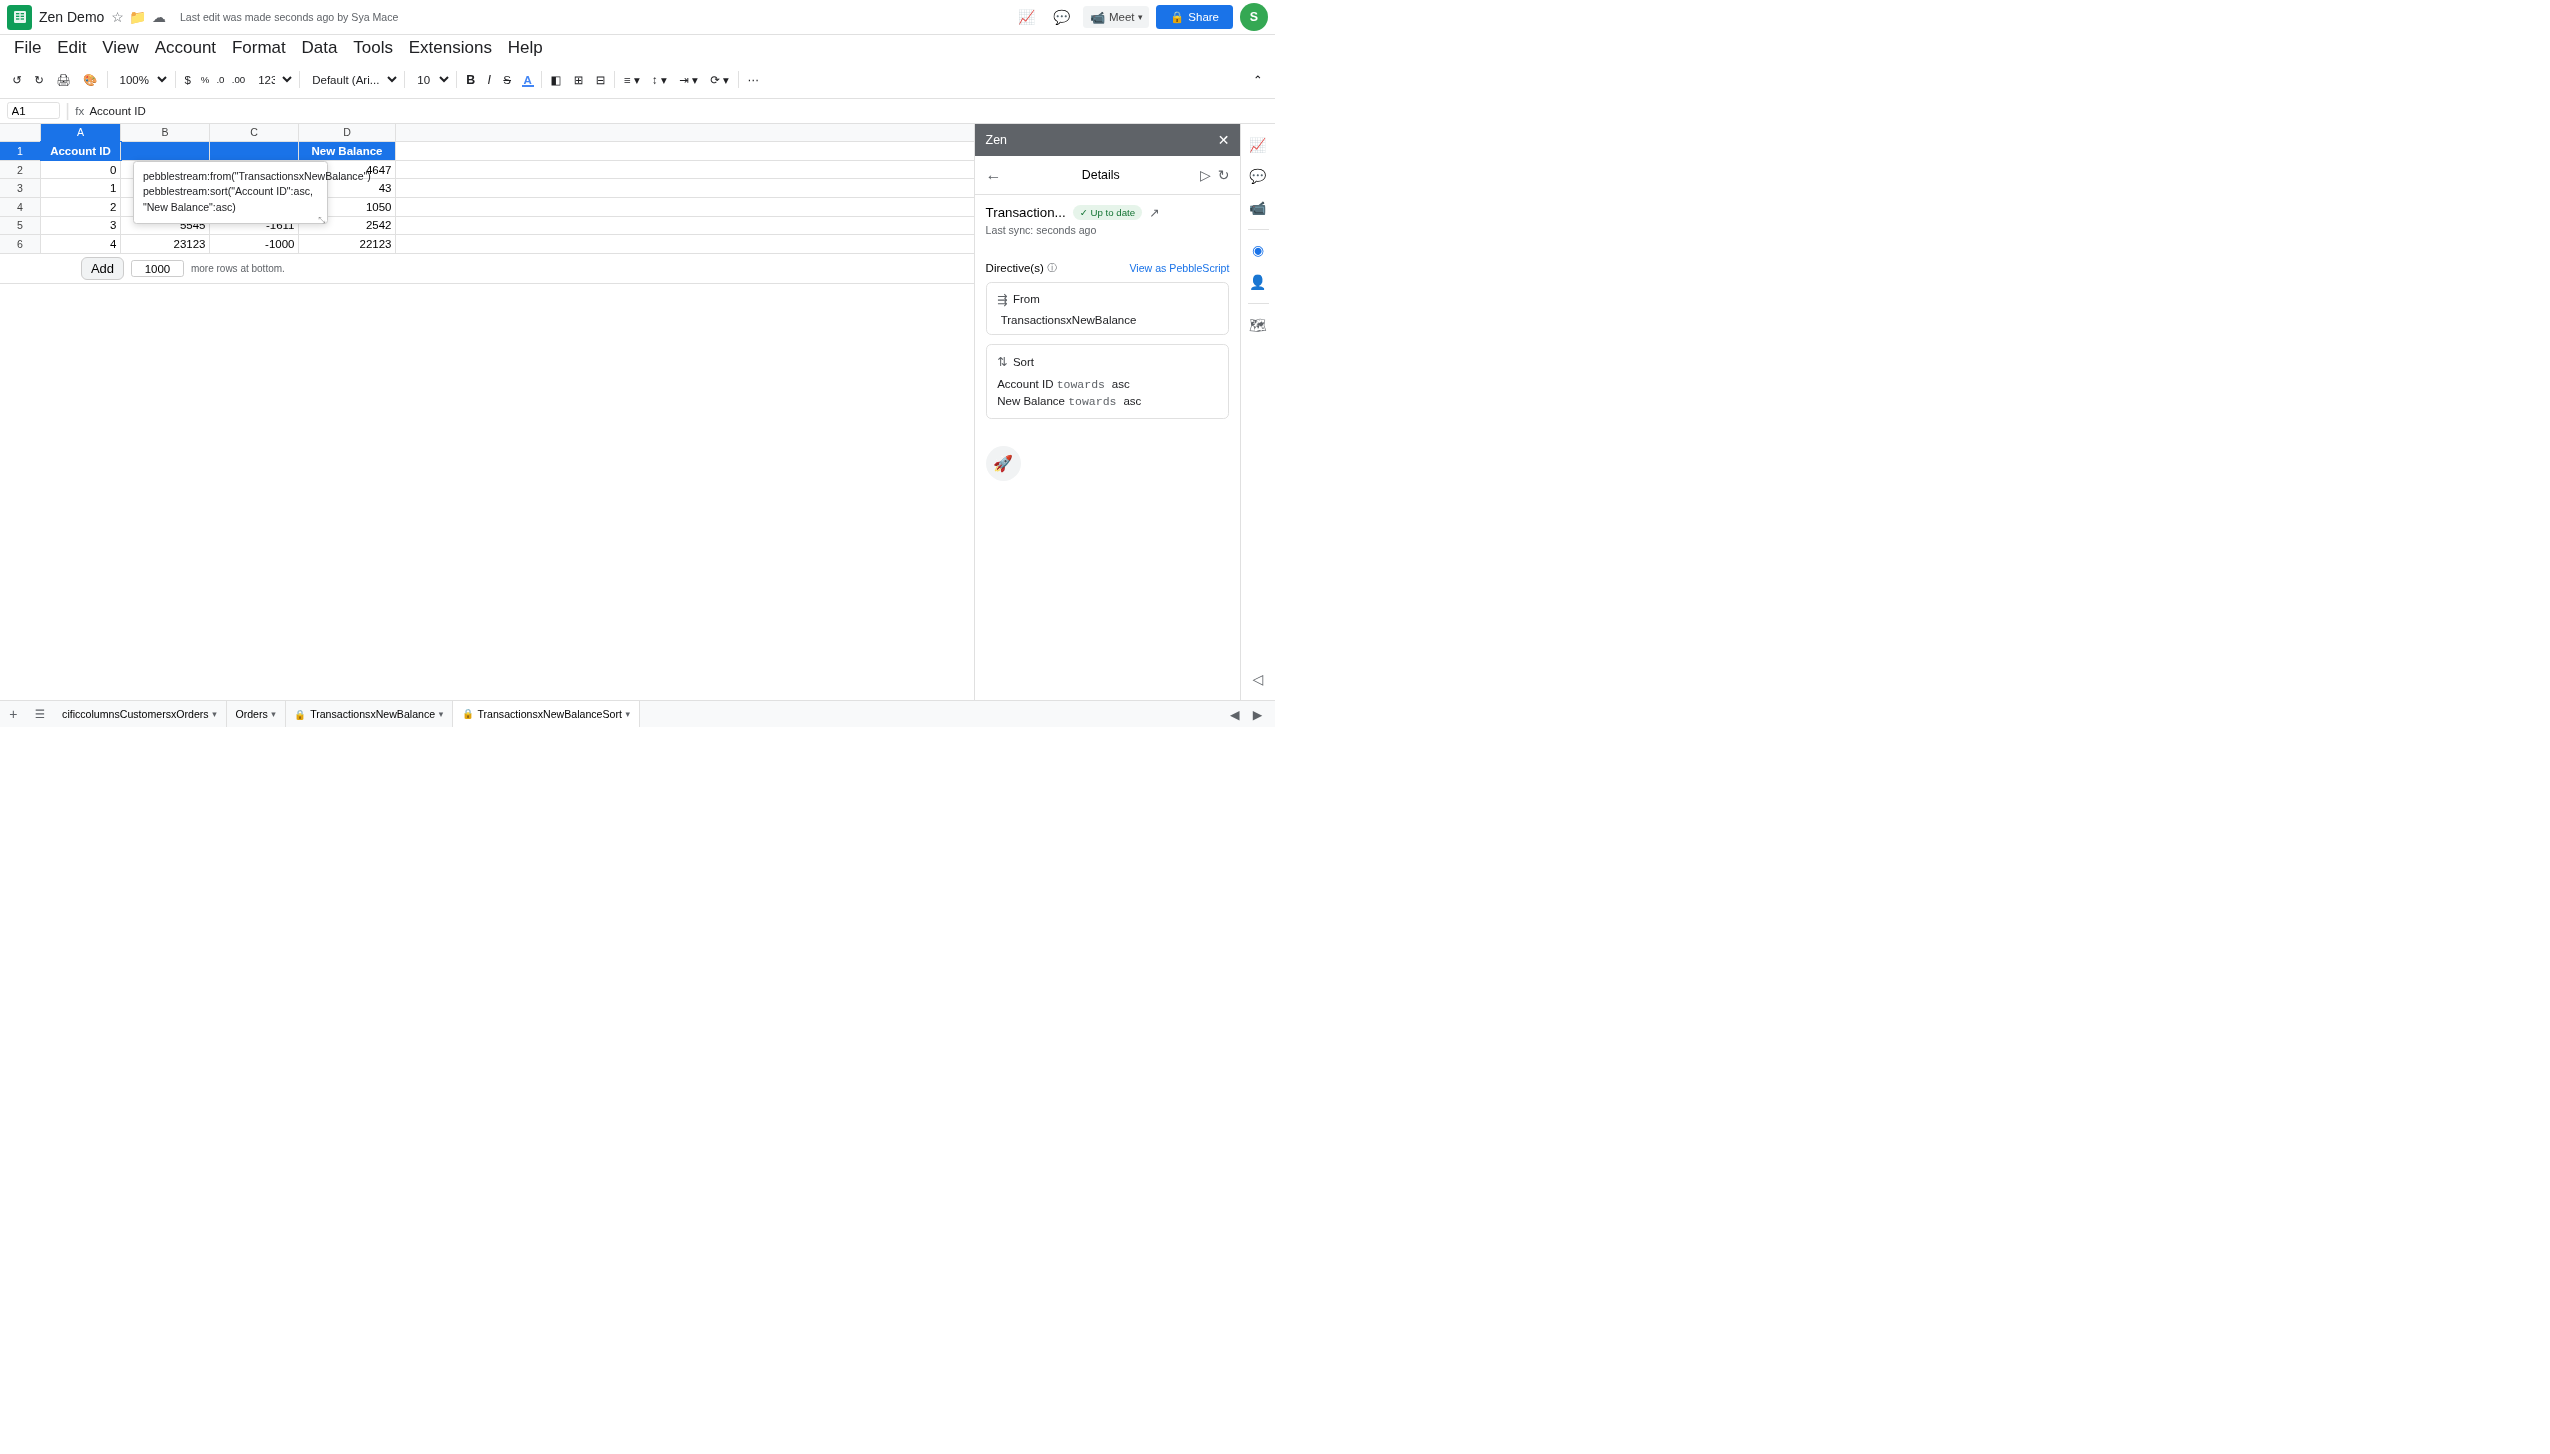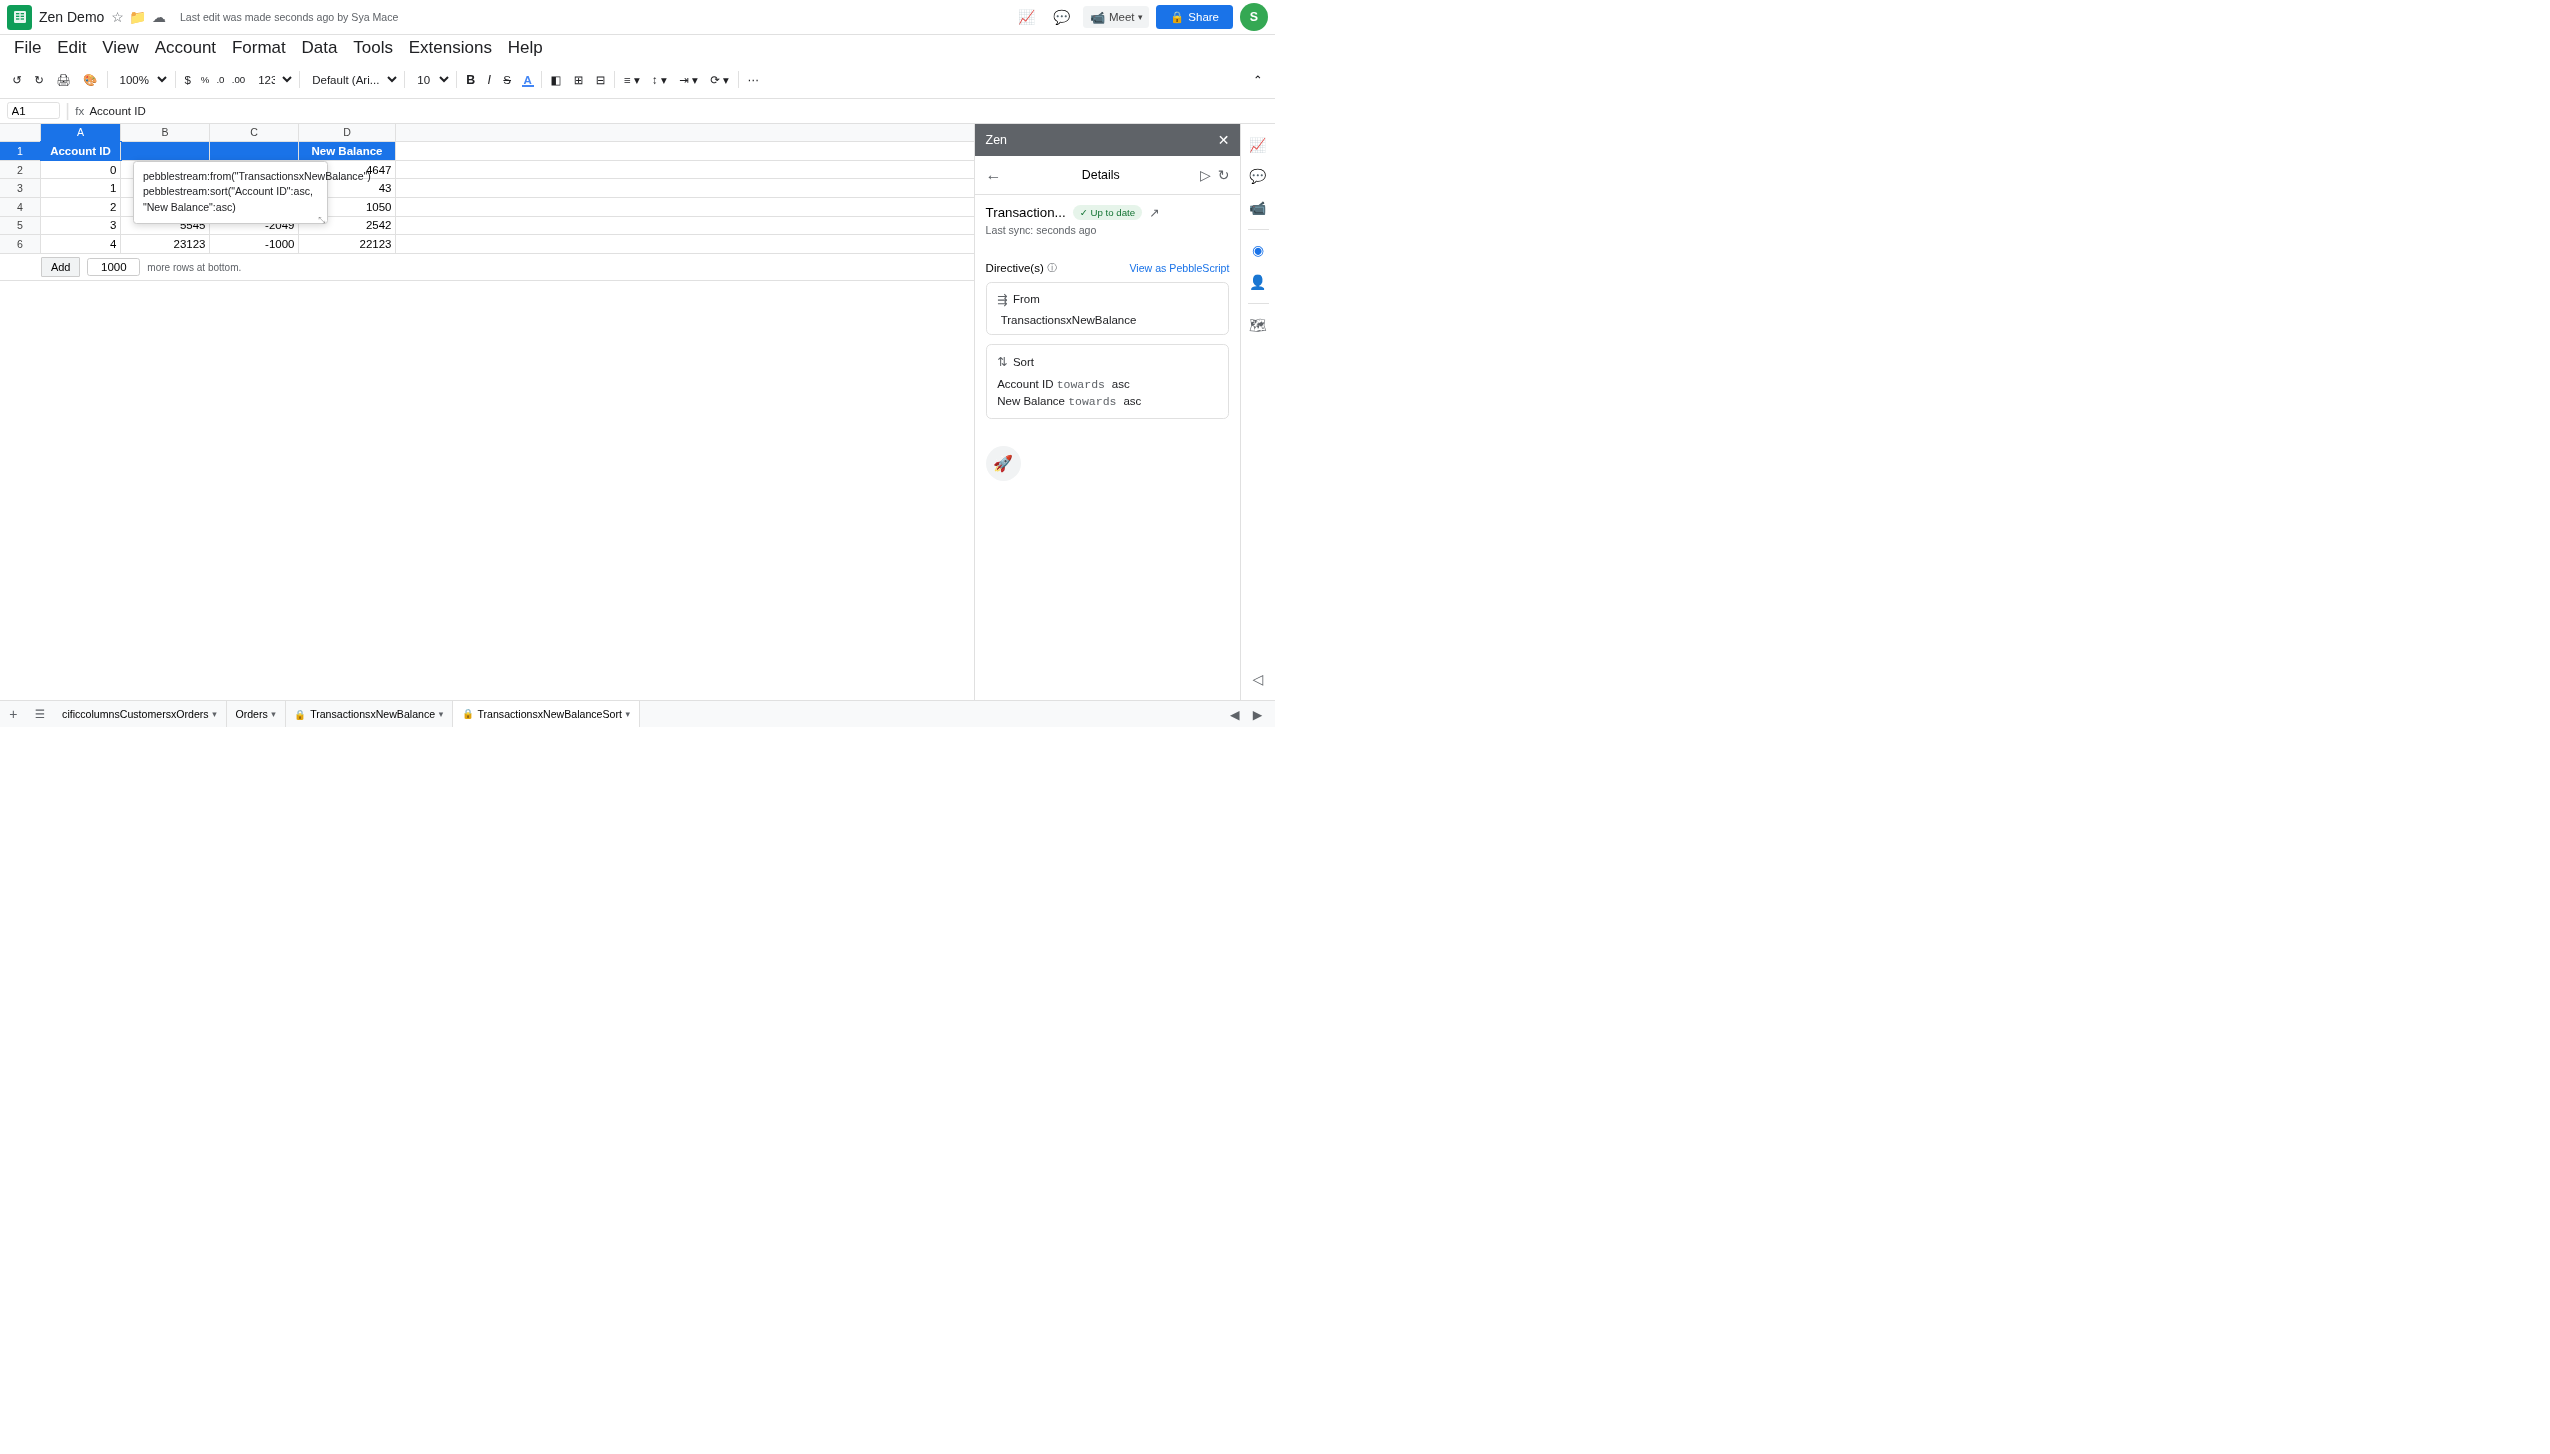--- a/index.html
+++ b/index.html
@@ -59,21 +59,21 @@
     .cell-b { width: 89px; min-width: 89px; }
     .cell-c { width: 89px; min-width: 89px; }
     .cell-d { width: 97px; min-width: 97px; }
 
     
     .formula-tooltip { position: absolute; top: 37px; left: 133px; background: white; border: 0.9px solid #ccc; border-radius: 3.5px; padding: 7px 8.9px; font-size: 10.6px; color: #202124; z-index: 100; box-shadow: 0 1.8px 7px rgba(0,0,0,0.15); max-width: 195px; line-height: 1.5; }
     .resize-handle { position: absolute; bottom: 1.8px; right: 1.8px; width: 7px; height: 7px; cursor: se-resize; color: #888; font-size: 8.9px; }
 
     
     .add-row-area { display: flex; align-items: center; padding: 3.5px 0 3.5px 41px; gap: 7px; border-bottom: 0.9px solid #e0e0e0; }
-    .add-btn { background: #f1f3f4; border: 0.9px solid #ccc; border-radius: 1px; padding: 2.7px 8.9px; font-size: 11px; cursor: pointer; }
+    .add-btn { background: #f1f3f4; border: 0.9px solid #ccc; border-radius: 6px; padding: 2.7px 8.9px; font-size: 13px; cursor: pointer; margin-left: 40px; }
     .add-input { width: 53px; border: 0.9px solid #ccc; border-radius: 2.7px; padding: 1.8px 3.5px; font-size: 11.5px; text-align: center; }
     .more-rows-text { font-size: 10px; color: #5f6368; }
 
     
     .right-panel { width: 266px; min-width: 266px; border-left: 0.9px solid #e0e0e0; background: #fff; display: flex; flex-direction: column; }
     .panel-header { display: flex; align-items: center; padding: 7px 10.6px; background: #5f6368; color: white; height: 32px; }
     .panel-title { font-size: 12.4px; font-weight: 500; flex: 1; }
     .panel-close { cursor: pointer; font-size: 14px; }
 
     .panel-nav { display: flex; align-items: center; padding: 7px 10.6px; gap: 7px; border-bottom: 0.9px solid #e0e0e0; height: 39px; }
@@ -269,21 +269,21 @@
         <div class="cell cell-a right-align">2</div>
         <div class="cell cell-b right-align">1000</div>
         <div class="cell cell-c right-align">30</div>
         <div class="cell cell-d right-align">1050</div>
       </div>
 
       <div class="row">
         <div class="row-num">5</div>
         <div class="cell cell-a right-align">3</div>
         <div class="cell cell-b right-align">5545</div>
-        <div class="cell cell-c right-align">-2049</div>
+        <div class="cell cell-c right-align">-1611</div>
         <div class="cell cell-d right-align">2542</div>
       </div>
 
       <div class="row">
         <div class="row-num">6</div>
         <div class="cell cell-a right-align">4</div>
         <div class="cell cell-b right-align">23123</div>
         <div class="cell cell-c right-align">-1000</div>
         <div class="cell cell-d right-align">22123</div>
       </div>

